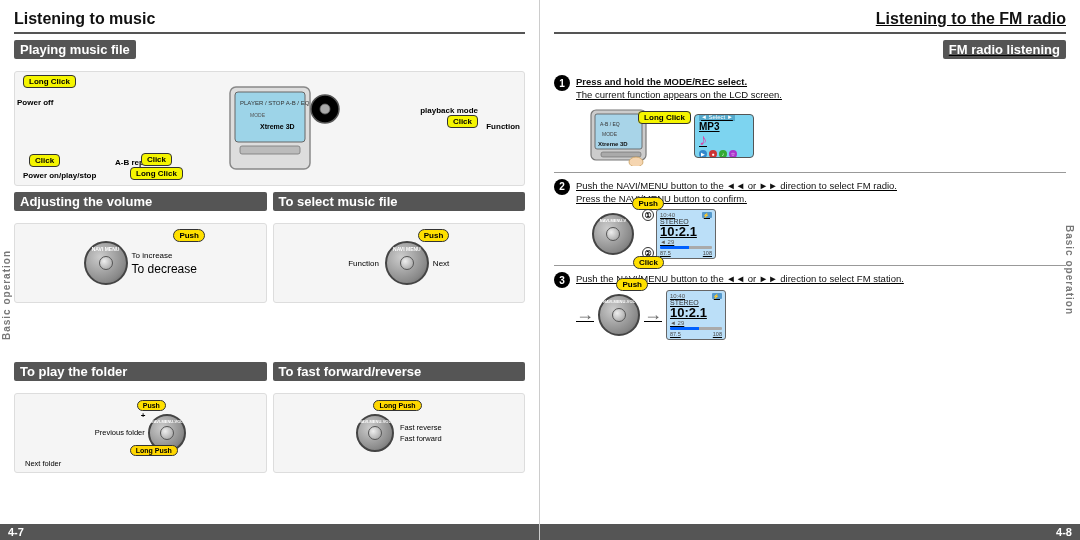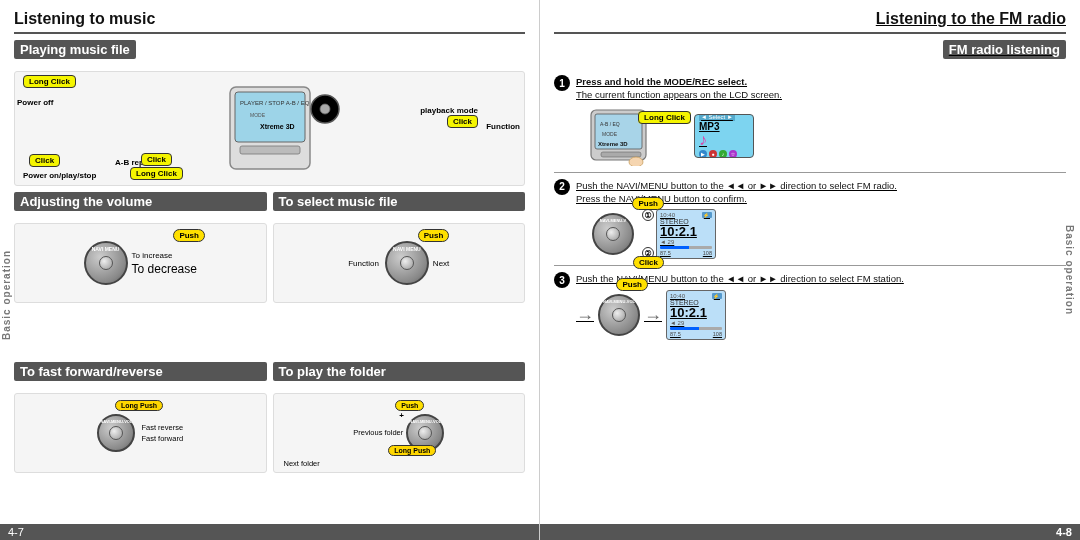--- a/index.html
+++ b/index.html
@@ -363,62 +363,62 @@
               </div>
               <span class="push-bubble" style="position:absolute; top:-12px; right:0px; font-size:8px;">Push</span>
             </div>
           </div>
         </div>
       </div>
 
       <div class="section-row" style="margin-top:6px;">
 
         <div class="section-col">
+          <div class="header-bar">To play the  folder</div>
+          <div class="diagram-area" style="height:80px; background:#f5f5f5; border:1px solid #ddd; border-radius:3px; position:relative; display:flex; align-items:center; justify-content:center; padding:4px;">
+            <div style="position:relative; display:flex; align-items:center; gap:3px;">
+              <div style="font-size:7.5px; line-height:1.3;">
+                <span>Previous
+folder</span>
+              </div>
+              <div class="knob" style="width:38px; height:38px;">
+                <div class="knob-center"></div>
+                <span class="knob-label knob-top" style="font-size:4px;">NAVI-MENU-VOL</span>
+              </div>
+              <span style="font-size:8px; font-weight:bold; position:absolute; top:-3px; left:46px;">+</span>
+              <span class="push-bubble" style="position:absolute; top:-14px; left:42px; font-size:7px;">Push</span>
+              <span class="push-bubble" style="position:absolute; bottom:-4px; left:35px; font-size:7px; background:#ffd700;">Long Push</span>
+            </div>
+            <div style="position:absolute; bottom:4px; left:10px; font-size:7.5px;">Next folder</div>
+          </div>
+        </div>
+
+        <div class="section-col">
           <div class="header-bar">To fast forward/reverse</div>
           <div class="diagram-area" style="height:80px; background:#f5f5f5; border:1px solid #ddd; border-radius:3px; position:relative; display:flex; align-items:center; justify-content:center; padding:4px;">
             <div style="position:relative; display:flex; align-items:center; gap:2px;">
               <div class="knob" style="width:38px; height:38px;">
                 <div class="knob-center"></div>
                 <span class="knob-label knob-top" style="font-size:4px;">NAVI-MENU-VOL</span>
               </div>
               <div style="display:flex; flex-direction:column; gap:2px; margin-left:4px;">
                 <span style="font-size:7.5px;">Fast
 reverse</span>
                 <span style="font-size:7.5px;">Fast
 forward</span>
               </div>
               <span class="push-bubble" style="position:absolute; top:-14px; right:20px; font-size:7px; background:#ffd700;">Long Push</span>
             </div>
           </div>
         </div>
-
-        <div class="section-col">
-          <div class="header-bar">To play the  folder</div>
-          <div class="diagram-area" style="height:80px; background:#f5f5f5; border:1px solid #ddd; border-radius:3px; position:relative; display:flex; align-items:center; justify-content:center; padding:4px;">
-            <div style="position:relative; display:flex; align-items:center; gap:3px;">
-              <div style="font-size:7.5px; line-height:1.3;">
-                <span>Previous
-folder</span>
-              </div>
-              <div class="knob" style="width:38px; height:38px;">
-                <div class="knob-center"></div>
-                <span class="knob-label knob-top" style="font-size:4px;">NAVI-MENU-VOL</span>
-              </div>
-              <span style="font-size:8px; font-weight:bold; position:absolute; top:-3px; left:46px;">+</span>
-              <span class="push-bubble" style="position:absolute; top:-14px; left:42px; font-size:7px;">Push</span>
-              <span class="push-bubble" style="position:absolute; bottom:-4px; left:35px; font-size:7px; background:#ffd700;">Long Push</span>
-            </div>
-            <div style="position:absolute; bottom:4px; left:10px; font-size:7.5px;">Next folder</div>
-          </div>
-        </div>
       </div>
 
     </div>
 
-    <div style="background:#555; color:#fff; font-size:11px; font-weight:normal; padding:2px 8px; position:absolute; bottom:0; left:0; width:100%;">4-7</div>
+    <div style="background:#555; color:#fff; font-size:11px; font-weight:bold; padding:2px 8px; position:absolute; bottom:0; left:0; width:100%;">4-7</div>
   </div>
 
   <div class="right-panel">
 
     <div style="position:absolute; right:5px; top:50%; transform:translateY(-50%) rotate(0deg); writing-mode:vertical-rl; font-size:10px; color:#777; font-weight:bold; letter-spacing:1px;">Basic operation</div>
 
     <div class="right-content">
 
       <div class="right-title">Listening to the FM radio</div>
 

